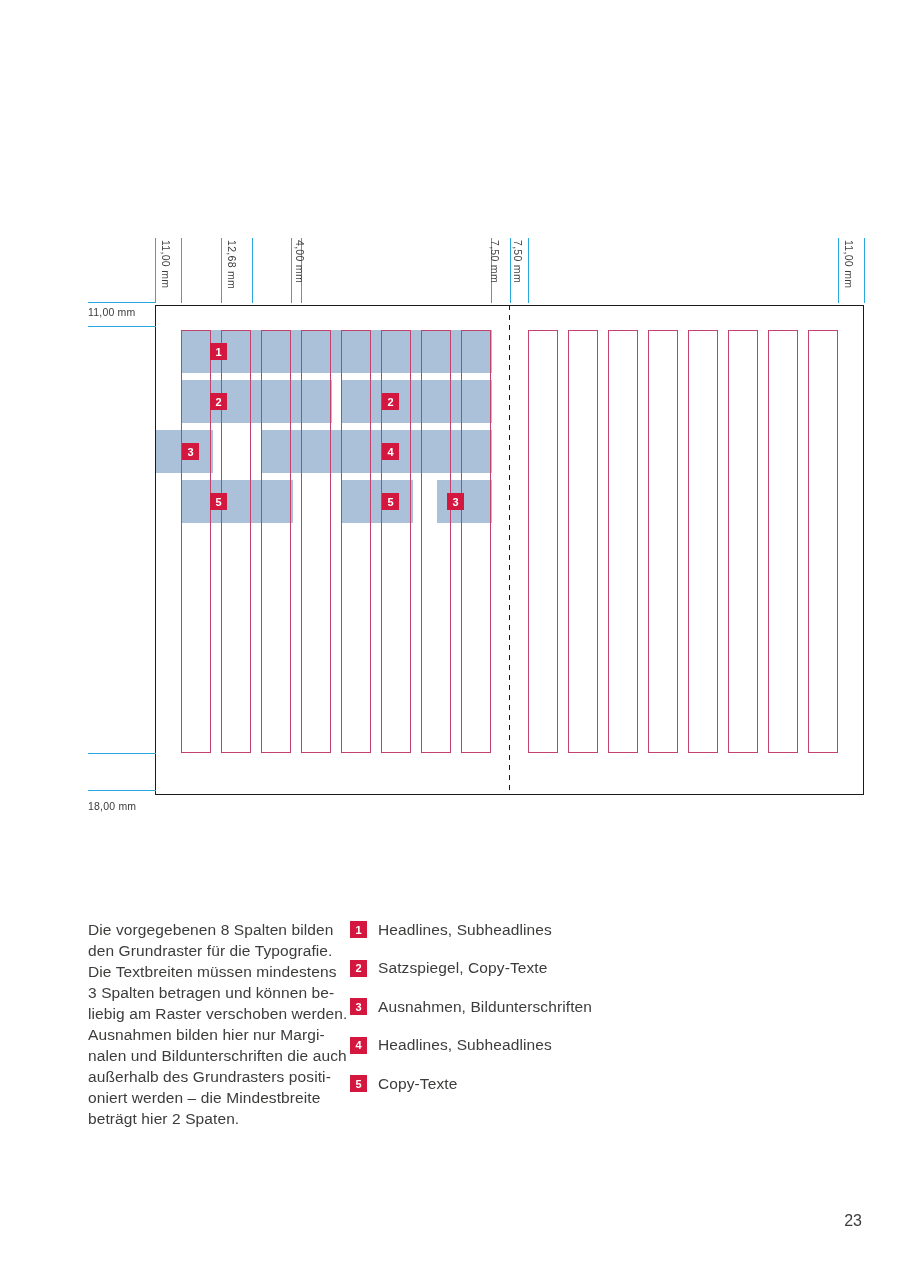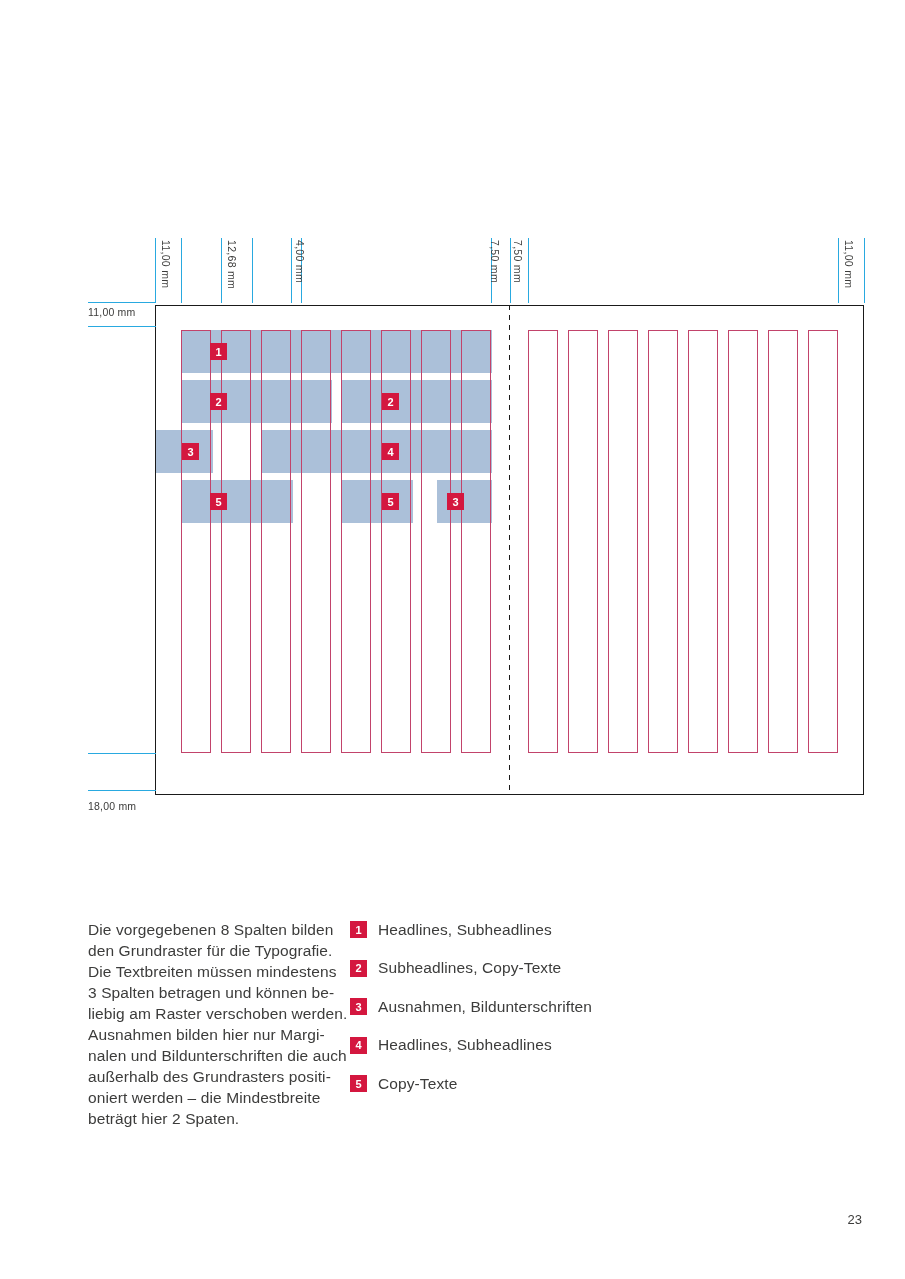--- a/index.html
+++ b/index.html
@@ -33,21 +33,21 @@
   
   .body-copy{position:absolute;left:88px;top:919px;width:300px;font-size:15.5px;line-height:21px;
     color:#3C3C3B;white-space:pre-line;letter-spacing:.1px;}
   
   .legend{position:absolute;left:350px;top:921px;}
   .legend-item{display:flex;align-items:center;gap:11px;height:17px;margin-bottom:21.5px;}
   .legend-badge{width:17px;height:17px;color:#fff;font-size:11px;font-weight:bold;
     display:flex;align-items:center;justify-content:center;flex:0 0 17px;}
   .legend-label{font-size:15.5px;color:#3C3C3B;letter-spacing:.1px;white-space:nowrap;}
   
-  .page-number{position:absolute;right:43px;top:1212px;font-size:13px;color:#3C3C3B;}
+  .page-number{position:absolute;right:43px;top:1212px;font-size:16px;color:#3C3C3B;}
 </style>
 </head>
 <body>
 
 <div class="page">
 
 
 
   <div class="diagram" id="diagram">
     <div class="spread-rect"></div>
@@ -120,21 +120,21 @@
 oniert werden – die Mindestbreite
 beträgt hier 2 Spaten.</div>
 
   <div class="legend" id="legend">
       <div class="legend-item">
         <span class="legend-badge" style="background: rgb(212, 23, 63);">1</span>
         <span class="legend-label">Headlines, Subheadlines</span>
       </div>
       <div class="legend-item">
         <span class="legend-badge" style="background: rgb(212, 23, 63);">2</span>
-        <span class="legend-label">Subheadlines, Copy-Texte</span>
+        <span class="legend-label">Satzspiegel, Copy-Texte</span>
       </div>
       <div class="legend-item">
         <span class="legend-badge" style="background: rgb(212, 23, 63);">3</span>
         <span class="legend-label">Ausnahmen, Bildunterschriften</span>
       </div>
       <div class="legend-item">
         <span class="legend-badge" style="background: rgb(212, 23, 63);">4</span>
         <span class="legend-label">Headlines, Subheadlines</span>
       </div>
       <div class="legend-item">

